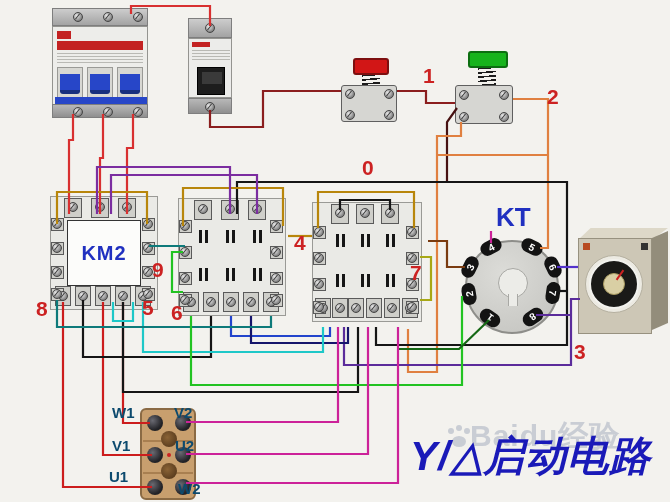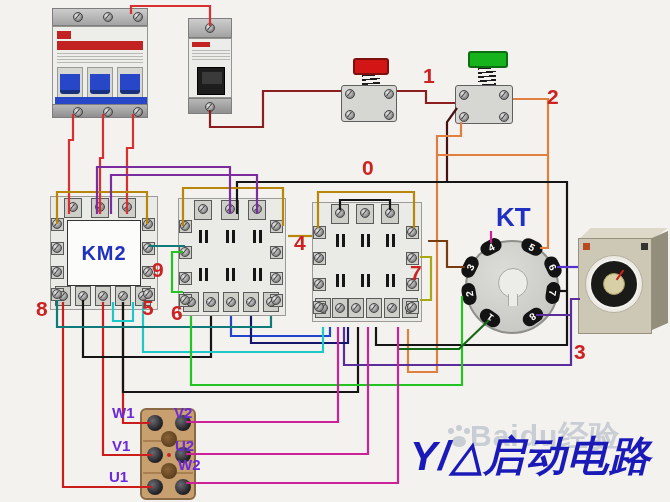--- a/index.html
+++ b/index.html
@@ -12,21 +12,21 @@
          background:radial-gradient(circle at 35% 35%,#ececec,#9b9b9b 55%,#565656);
          border:1px solid #454545;box-sizing:border-box;z-index:2;}
   .screw:after{content:"";position:absolute;left:3px;top:0;width:1px;height:7px;background:#3a3a3a;transform:rotate(38deg);}
   .tb{position:absolute;background:#cfcfca;border:1px solid #5a5a5a;box-sizing:border-box;z-index:1;}
   .cpair{position:absolute;width:13px;height:13px;border-radius:2px;
          background:linear-gradient(90deg,transparent 0 2px,#161616 2px 5px,transparent 5px 8px,#161616 8px 11px,transparent 11px);}
   .cpanel{position:absolute;background:#fcfcfa;border:1px solid #333;display:flex;align-items:center;justify-content:center;z-index:1;}
   .clabel{font:bold 20px "Liberation Sans",sans-serif;color:#2030c0;letter-spacing:1px;}
   .cframe{position:absolute;border:1px solid #9a9a96;background:#eaeae6;z-index:0;}
   .wnum{position:absolute;font:bold 21px "Liberation Sans",sans-serif;z-index:6;}
-  .blkLabel{position:absolute;font:bold 15px "Liberation Sans",sans-serif;color:#6d28d9;z-index:6;}
+  .blkLabel{position:absolute;font:bold 15px "Liberation Sans",sans-serif;color:#0c4a6e;z-index:6;}
   .ktpin{position:absolute;width:22px;height:14px;background:#131313;border-radius:7px;color:#fff;
          font:bold 10px "Liberation Sans",sans-serif;display:flex;align-items:center;justify-content:center;z-index:3;}
   #wireSvg{position:absolute;left:0;top:0;z-index:5;pointer-events:none;}
   .spring{position:absolute;background:repeating-linear-gradient(175deg,#1c1c1c 0 1.6px,transparent 1.6px 4.2px);}
   .specs{position:absolute;background:repeating-linear-gradient(180deg,#b9b9b4 0 1px,transparent 1px 3px);}
   #title{position:absolute;left:402px;top:429px;font:bold italic 41px "Liberation Sans",sans-serif;
          white-space:nowrap;z-index:7;letter-spacing:1px;margin-left:8px;}
   #wm{position:absolute;left:448px;top:416px;font:bold 30px "Liberation Sans",sans-serif;color:#c9cdd4;
       z-index:2;white-space:nowrap;letter-spacing:1px;}
   .paw{width:22px;height:22px;position:relative;display:inline-block;vertical-align:middle;}
@@ -264,21 +264,21 @@
     <div style="position: absolute; left: 147px; top: 479px; width: 16px; height: 16px; border-radius: 50%; background: radial-gradient(circle at 35% 35%, rgb(106, 106, 114), rgb(34, 34, 38) 65%); z-index: 2;"></div>
     <div style="position: absolute; left: 175px; top: 479px; width: 16px; height: 16px; border-radius: 50%; background: radial-gradient(circle at 35% 35%, rgb(106, 106, 114), rgb(34, 34, 38) 65%); z-index: 2;"></div>
     <div style="position: absolute; left: 161px; top: 431px; width: 16px; height: 16px; border-radius: 50%; background: radial-gradient(circle at 40% 40%, rgb(138, 99, 54), rgb(93, 63, 32) 70%); z-index: 2;"></div>
     <div style="position: absolute; left: 161px; top: 463px; width: 16px; height: 16px; border-radius: 50%; background: radial-gradient(circle at 40% 40%, rgb(138, 99, 54), rgb(93, 63, 32) 70%); z-index: 2;"></div>
     <div style="position: absolute; left: 167px; top: 453px; width: 4px; height: 4px; border-radius: 50%; background: rgb(204, 34, 34); z-index: 2;"></div>
     <div class="blkLabel" style="left: 112px; top: 404px;">W1</div>
     <div class="blkLabel" style="left: 174px; top: 404px;">V2</div>
     <div class="blkLabel" style="left: 112px; top: 437px;">V1</div>
     <div class="blkLabel" style="left: 175px; top: 437px;">U2</div>
     <div class="blkLabel" style="left: 109px; top: 468px;">U1</div>
-    <div class="blkLabel" style="left: 178px; top: 456px;">W2</div>
+    <div class="blkLabel" style="left: 178px; top: 480px;">W2</div>
     <div class="wnum" style="left: 423px; top: 64px; color: rgb(204, 34, 34);">1</div>
     <div class="wnum" style="left: 547px; top: 85px; color: rgb(204, 34, 34);">2</div>
     <div class="wnum" style="left: 362px; top: 156px; color: rgb(204, 34, 34);">0</div>
     <div class="wnum" style="left: 574px; top: 340px; color: rgb(204, 34, 34);">3</div>
     <div class="wnum" style="left: 294px; top: 231px; color: rgb(204, 34, 34);">4</div>
     <div class="wnum" style="left: 142px; top: 296px; color: rgb(204, 34, 34);">5</div>
     <div class="wnum" style="left: 171px; top: 301px; color: rgb(204, 34, 34);">6</div>
     <div class="wnum" style="left: 410px; top: 261px; color: rgb(204, 34, 34);">7</div>
     <div class="wnum" style="left: 36px; top: 297px; color: rgb(204, 34, 34);">8</div>
     <div class="wnum" style="left: 152px; top: 258px; color: rgb(204, 34, 34);">9</div>

